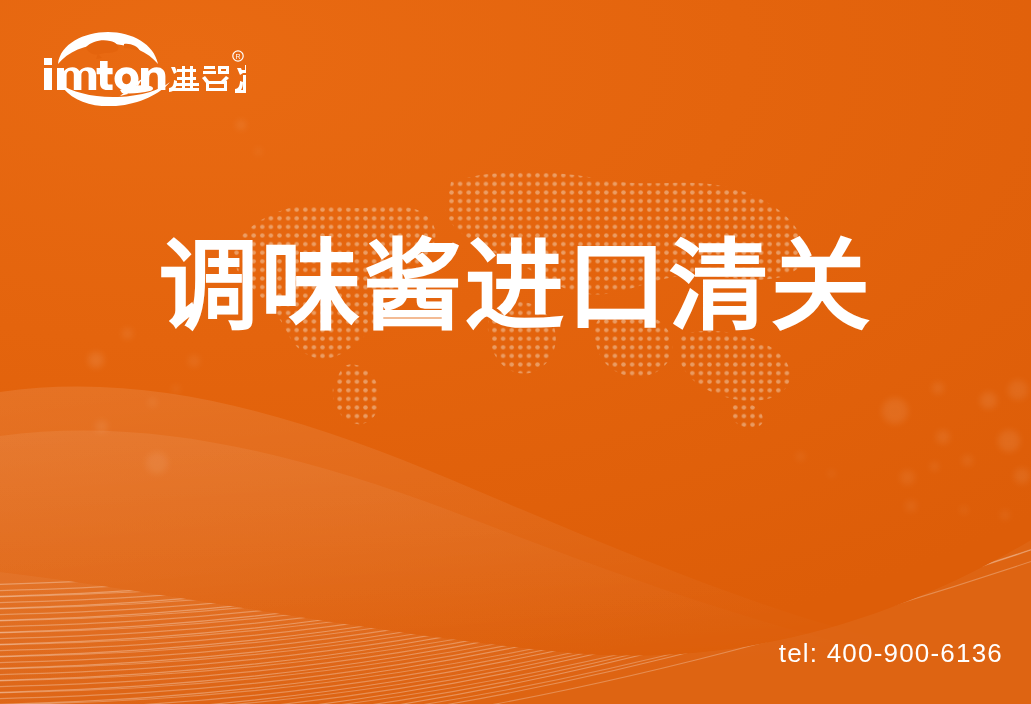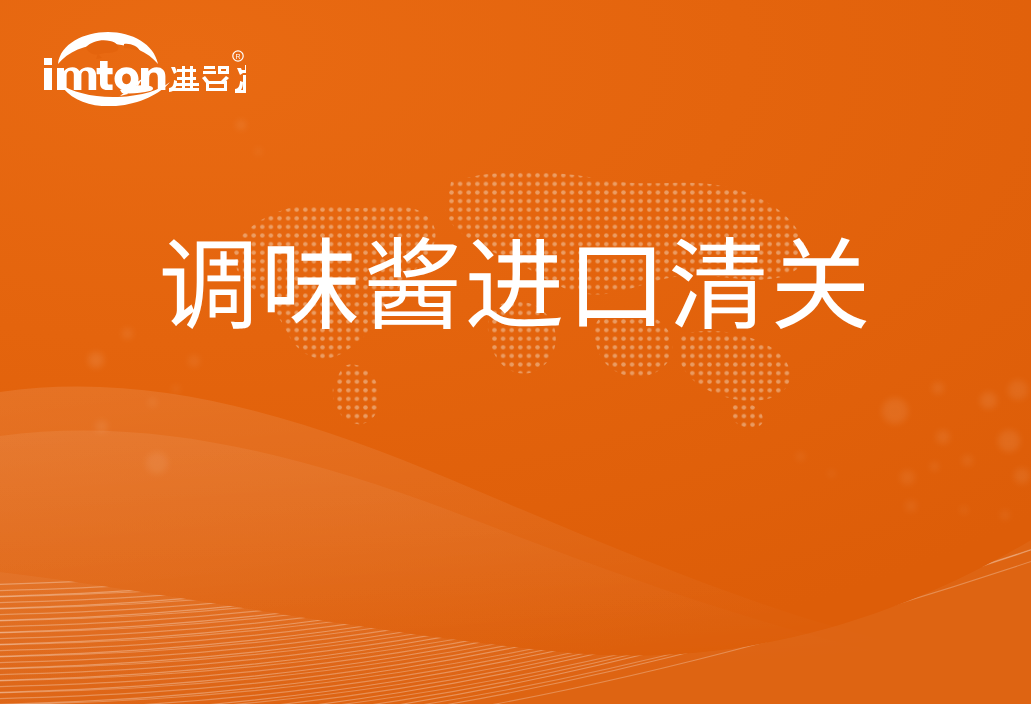--- a/index.html
+++ b/index.html
@@ -84,21 +84,21 @@
     text-align: center;
     color: #ffffff;
     font-family: "Liberation Sans", "DejaVu Sans", sans-serif;
     line-height: 1.16;
     letter-spacing: 2px;
     user-select: none;
   }
   .headline-line {
     display: block;
     font-size: 100px;
-    font-weight: 400;
+    font-weight: 700;
     white-space: nowrap;
   }
 
   
   .phone {
     position: absolute;
     right: 28px;
     bottom: 35px;
     color: #ffffff;
     font-size: 26px;
@@ -298,14 +298,15 @@
         <circle cx="202" cy="28" r="5.2" fill="none" stroke="#ffffff" stroke-width="1.2"></circle>
         <text x="202" y="31.2" text-anchor="middle" font-size="7" font-family="Liberation Sans, sans-serif" fill="#ffffff">R</text>
       </g>
     </svg>
   </div>
 
   <div class="headline">
     <span class="headline-line">调味酱进口清关</span>
   </div>
 
+  <div class="phone">tel: 400-900-6136</div>
 
 </div>
 
 </body></html>

